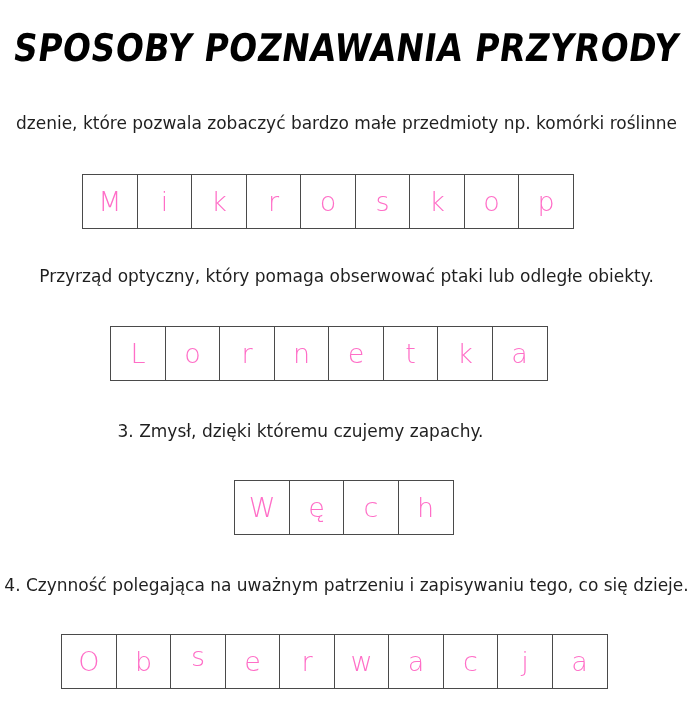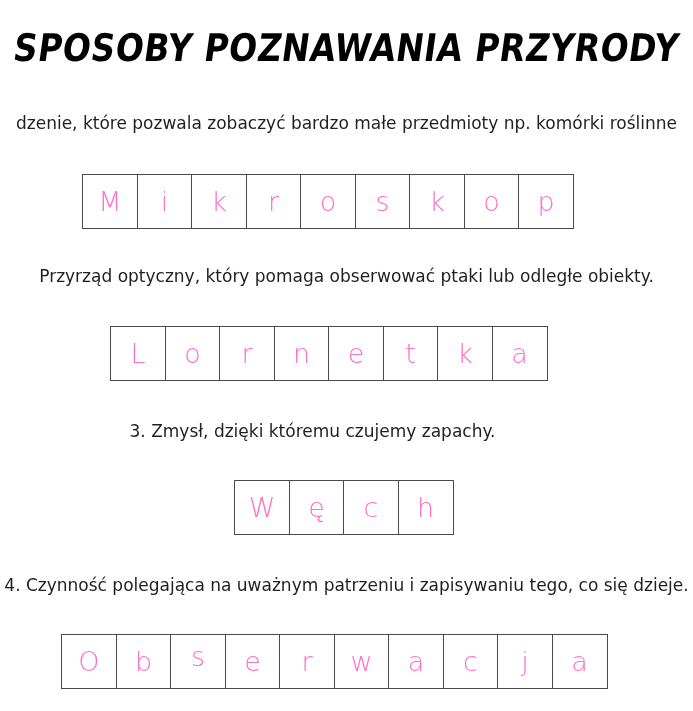--- a/index.html
+++ b/index.html
@@ -24,21 +24,21 @@
       font-family: "DejaVu Sans", sans-serif;
       font-weight: bold;
       font-size: 33px;
       letter-spacing: 0.5px;
       transform: skewX(-8deg) scaleY(1.15);
       transform-origin: center;
       color: #000;
     }
     .question {
       position: absolute;
-      left: 12px;
+      left: 0;
       width: 601px;
       text-align: center;
       font-size: 17px;
       white-space: nowrap;
       color: #1f1f1f;
       font-family: "DejaVu Sans", sans-serif;
     }
     .q1 { top: 113px; left: -140px; width: 973px; }
     .q2 { top: 266px; left: -36px; width: 765px; }
     .q3 { top: 421px; }

